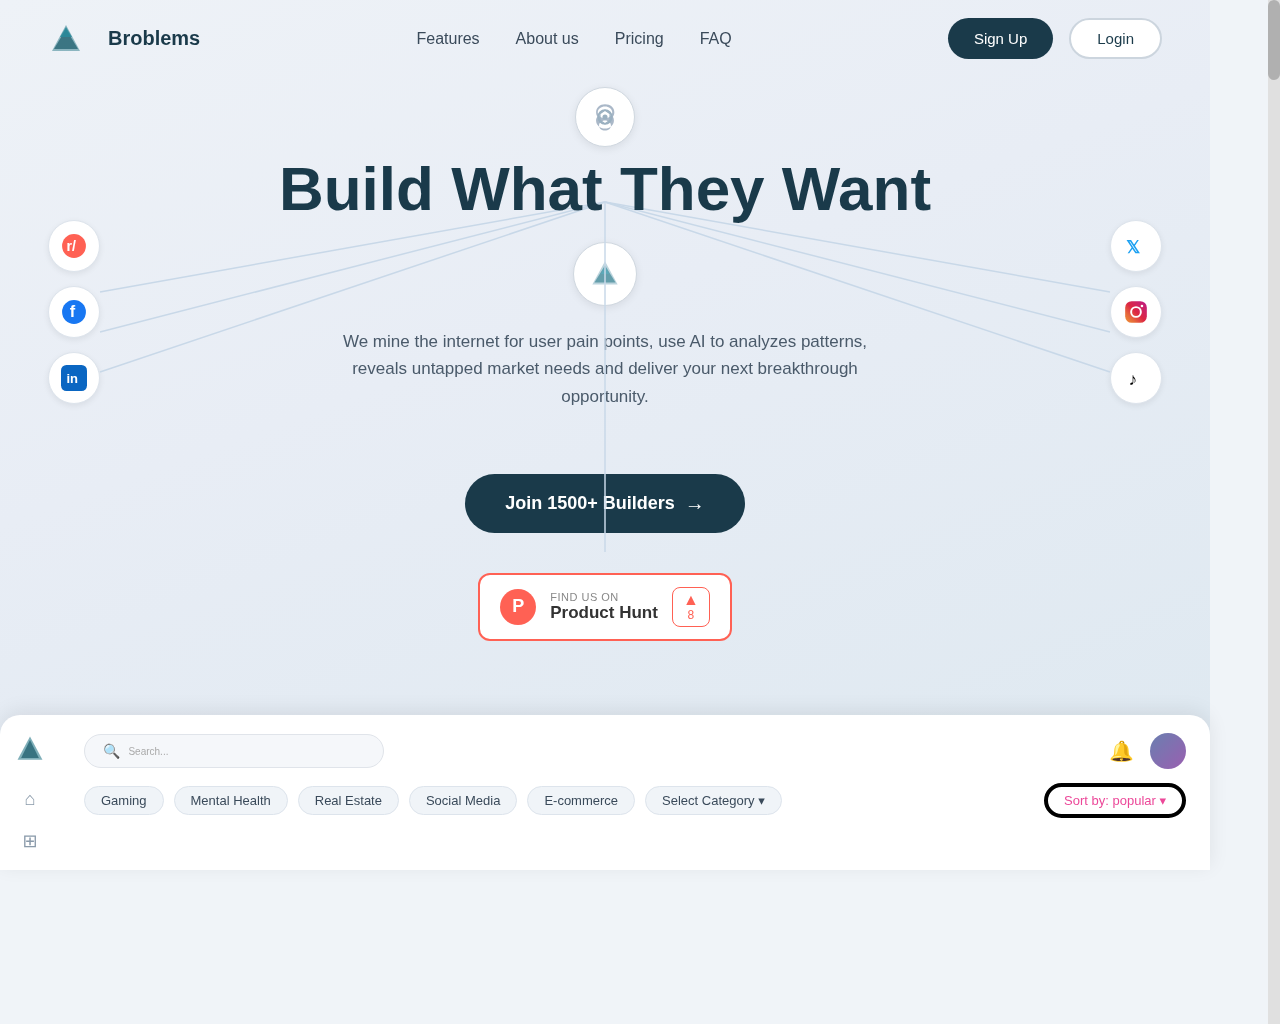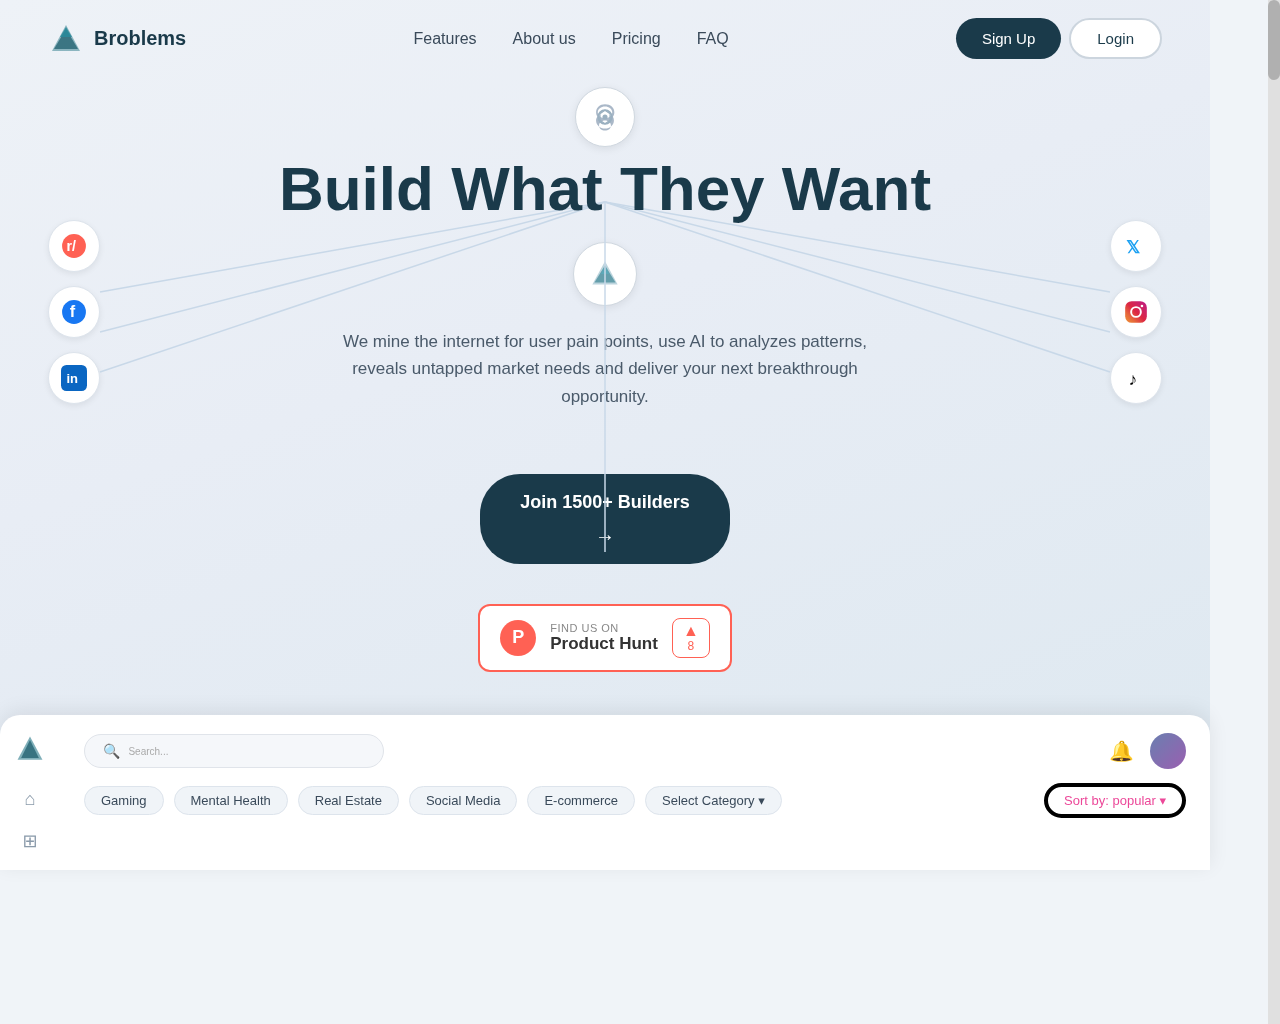--- a/index.html
+++ b/index.html
@@ -45,21 +45,21 @@
     .navbar {
       display: flex;
       align-items: center;
       justify-content: space-between;
       padding: 18px 48px;
       background: transparent;
     }
     .logo-area {
       display: flex;
       align-items: center;
-      gap: 10px;
+      gap: 24px;
     }
     .logo-icon {
       width: 36px;
       height: 36px;
     }
     .logo-text {
       font-size: 20px;
       font-weight: 700;
       color: #1a3a4a;
     }
@@ -68,21 +68,21 @@
       gap: 36px;
     }
     .nav-link {
       font-size: 16px;
       color: #3a4a5a;
       text-decoration: none;
       cursor: pointer;
     }
     .nav-buttons {
       display: flex;
-      gap: 8px;
+      gap: 16px;
     }
     .btn-signup {
       background: #1a3a4a;
       color: #fff;
       border: none;
       border-radius: 24px;
       padding: 10px 26px;
       font-size: 15px;
       cursor: pointer;
       font-weight: 500;
@@ -169,21 +169,20 @@
       gap: 10px;
       background: #1a3a4a;
       color: #fff;
       border: none;
       border-radius: 40px;
       padding: 18px 40px;
       font-size: 18px;
       font-weight: 600;
       cursor: pointer;
       margin-top: 32px;
-      flex-direction: column;
     }
     .cta-button .arrow {
       font-size: 20px;
     }
 
     
     .product-hunt-badge {
       display: inline-flex;
       align-items: center;
       gap: 14px;

